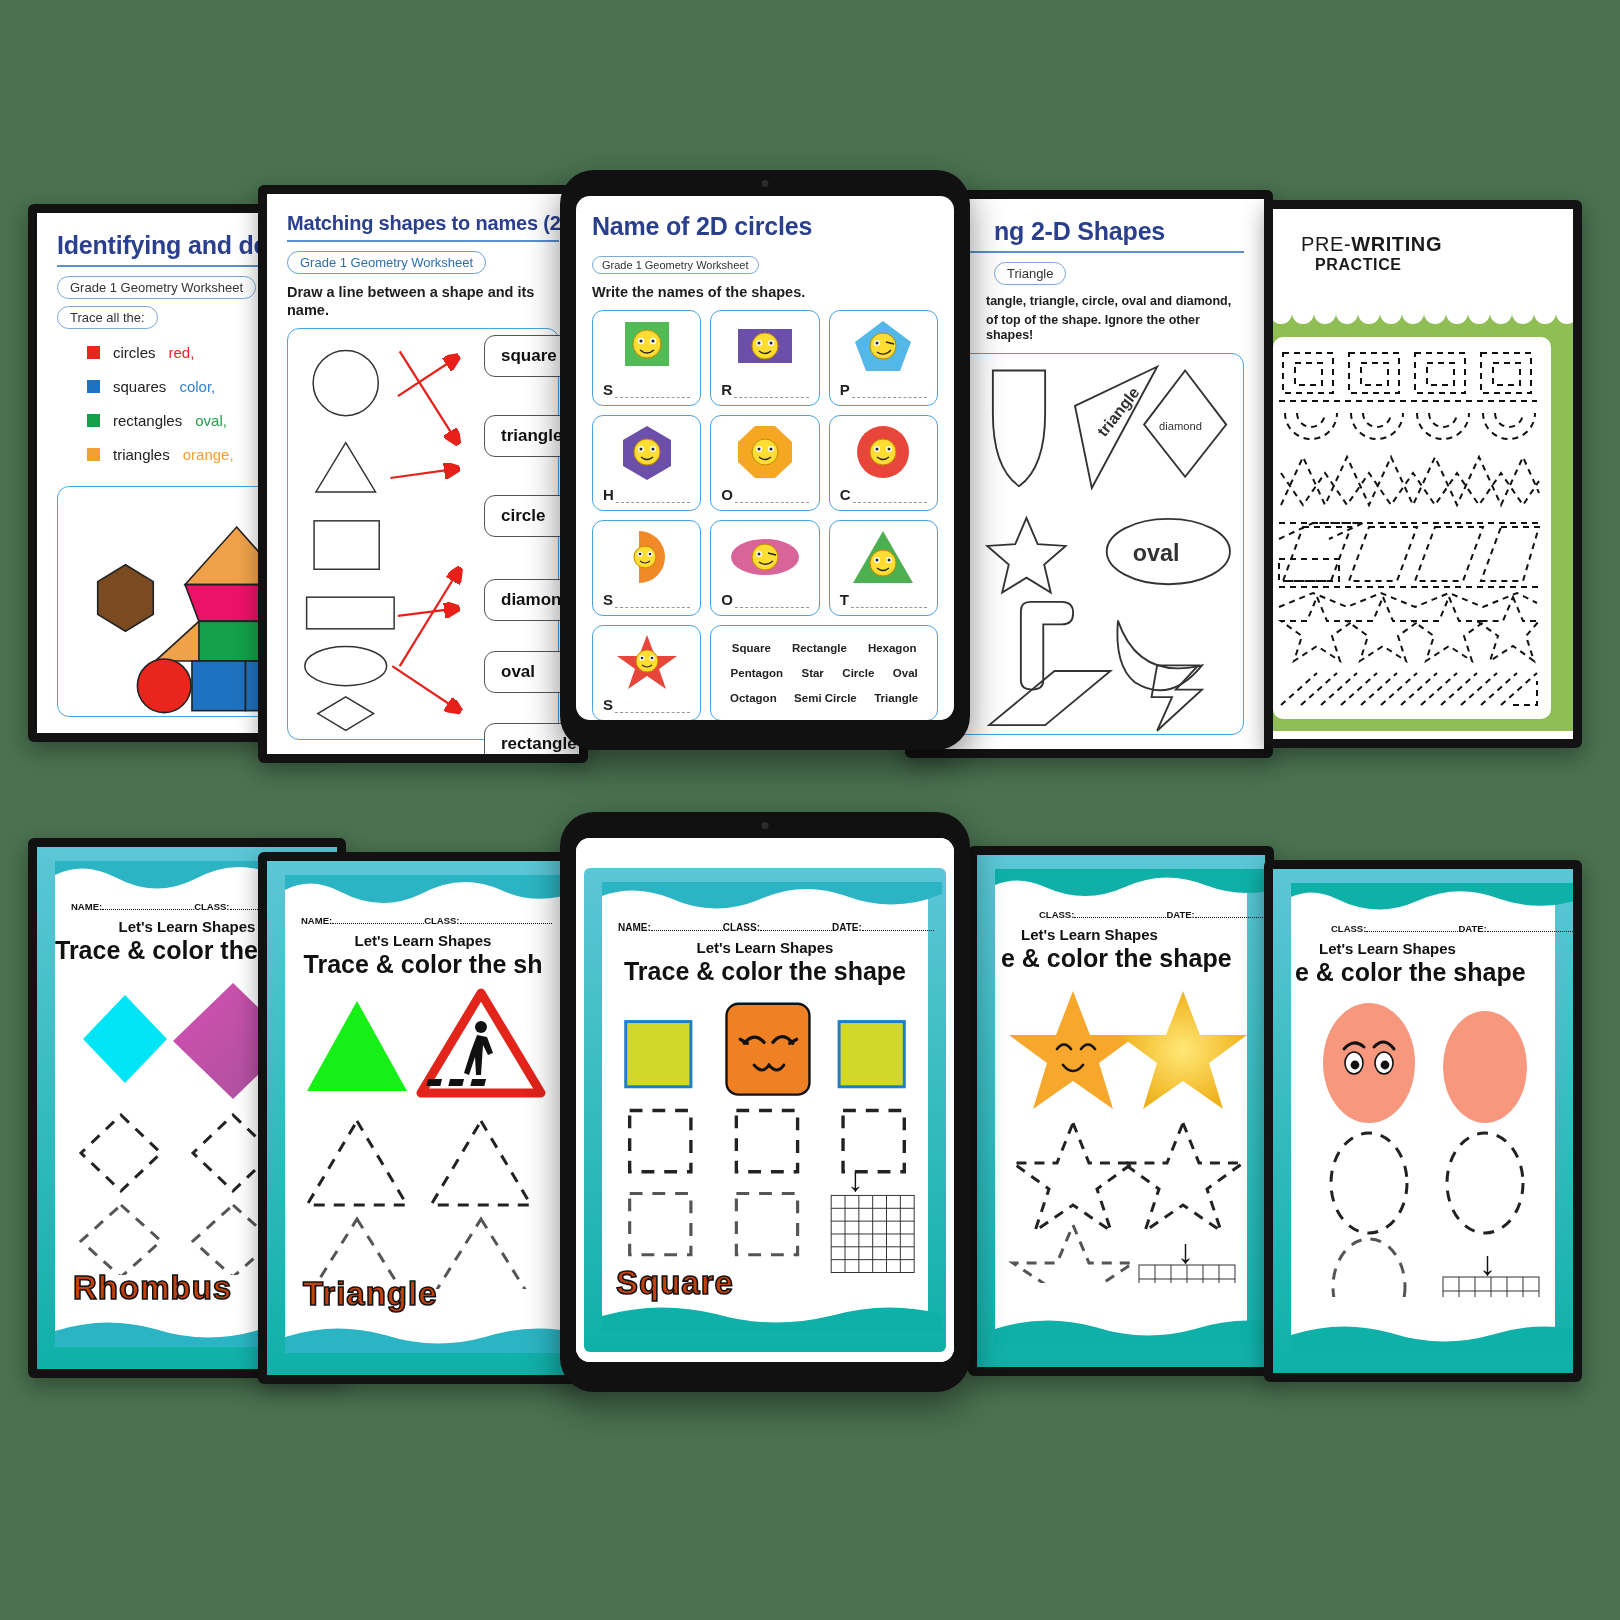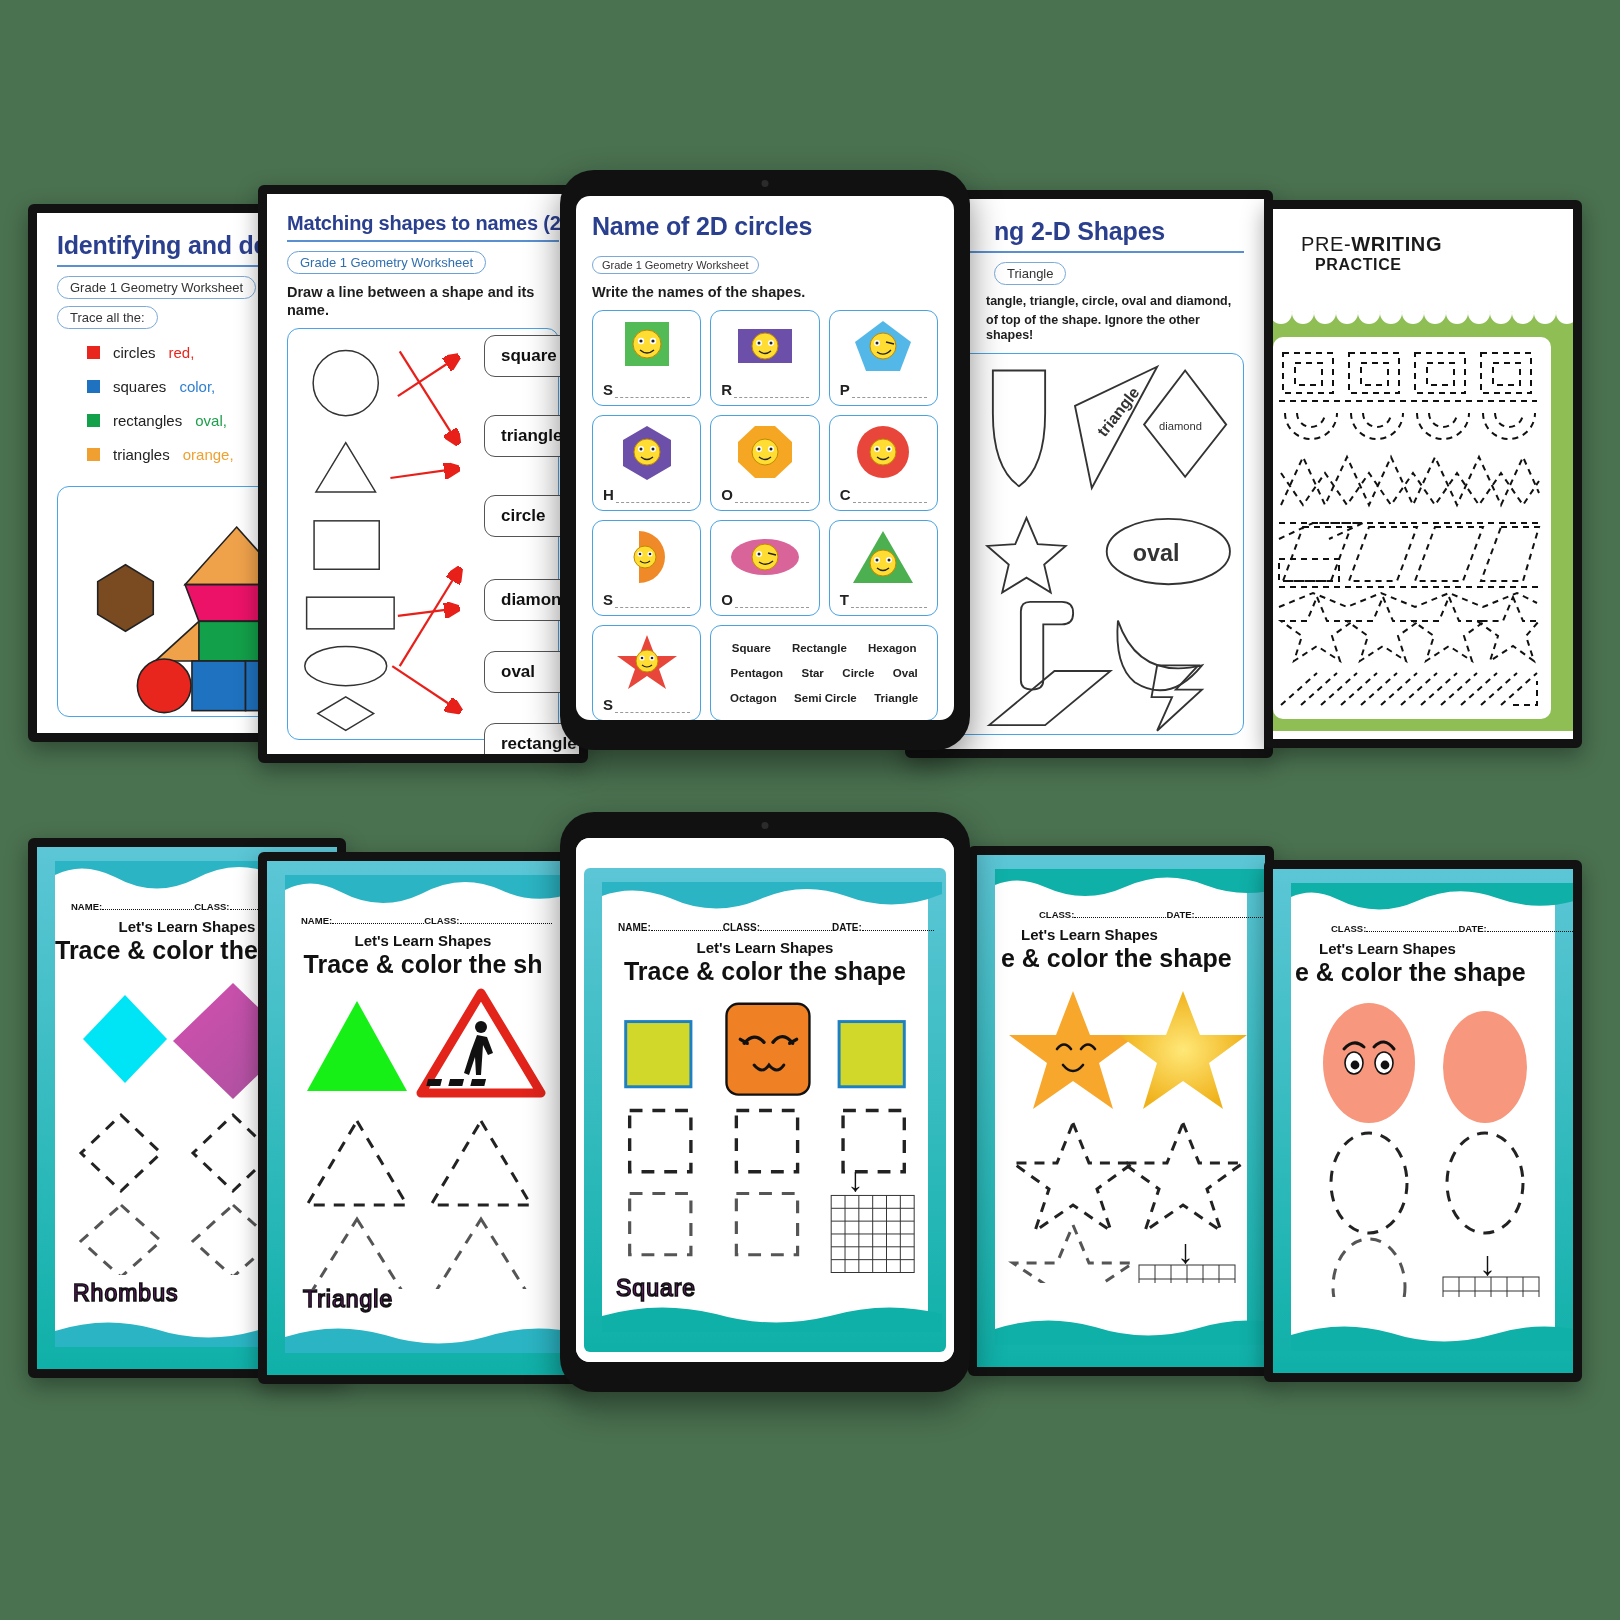--- a/index.html
+++ b/index.html
@@ -93,22 +93,22 @@
   .trace .frame{position:absolute;inset:0;background:linear-gradient(180deg,#5cc6d6,#0fb0a8);}
   .trace .inner{position:absolute;left:18px;right:18px;top:14px;bottom:22px;background:#fff;}
   .trace .topwave{position:absolute;left:0;right:0;top:0;height:34px;}
   .trace .botwave{position:absolute;left:0;right:0;bottom:0;height:26px;}
   .fields{display:flex;justify-content:space-between;padding:10px 16px 0 16px;font-size:9.5px;font-weight:bold;color:#111;}
   .fields span{white-space:nowrap;}
   .fields i{display:inline-block;border-bottom:1.2px dotted #111;width:92px;font-style:normal;}
   .t-sub{text-align:center;font-size:15px;font-weight:bold;color:#111;margin-top:6px;font-family:"Liberation Sans",sans-serif;}
   .t-title{text-align:center;font-size:25px;font-weight:bold;color:#111;margin-top:1px;white-space:nowrap;}
   .t-word{
-    position:absolute;left:18px;bottom:40px;font-size:23px;font-weight:normal;
-    color:#a21caf;-webkit-text-stroke:1.6px #111;letter-spacing:1px;
+    position:absolute;left:18px;bottom:40px;font-size:33px;font-weight:bold;
+    color:#c2410c;-webkit-text-stroke:1.6px #111;letter-spacing:1px;
   }
   svg{display:block;}
   .arrow{font-size:34px;line-height:1;color:#111;}
 </style>
 </head>
 <body>
 
 <div class="stage">
 
   <div class="sheet" style="left:28px;top:204px;width:300px;height:520px;">

